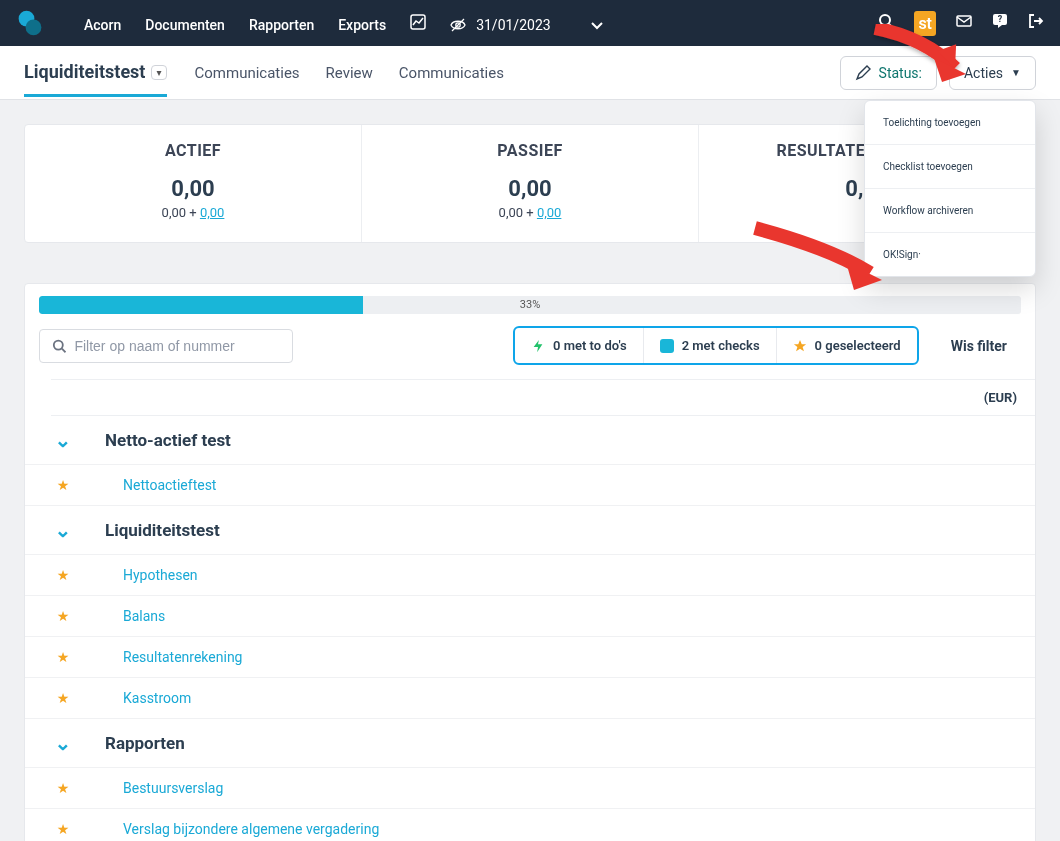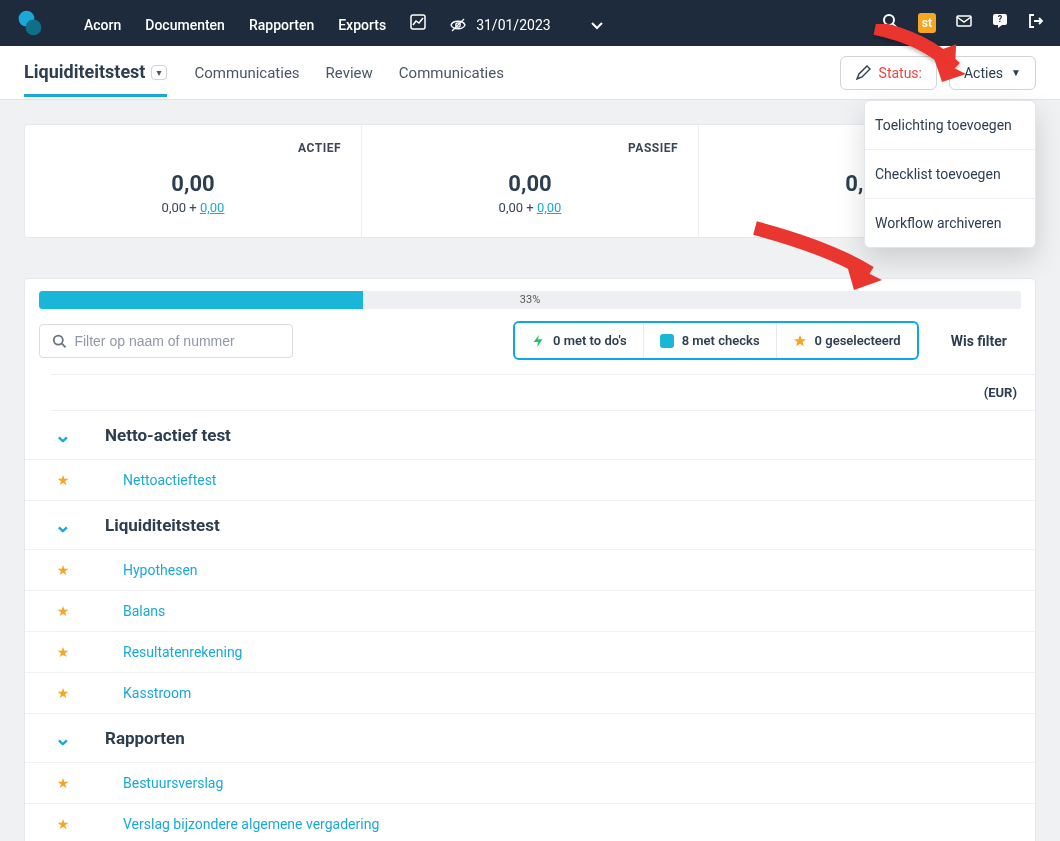--- a/index.html
+++ b/index.html
@@ -27,21 +27,21 @@
     margin-right: 40px;
     position: relative;
   }
   .logo svg { width:28px; height:28px; }
   .nav-left { display:flex; align-items:flex-end; gap:24px; }
   .nav-left a { color:#fff; text-decoration:none; font-size:14px; font-weight:500; cursor:pointer; }
   .nav-left .nav-icon { color:#fff; cursor:pointer; }
   .nav-date { display:flex; align-items:center; gap:10px; color:#fff; font-size:14px; }
   .nav-right { margin-left:auto; display:flex; align-items:center; gap:20px; }
   .nav-right .icon { color:#fff; cursor:pointer; font-size:15px; }
-  .badge-st { background:#f5a623; color:#fff; font-size:12px; padding:3px 4px; border-radius:3px; font-weight:600; }
+  .badge-st { background:#f5a623; color:#fff; font-size:16px; padding:3px 4px; border-radius:3px; font-weight:600; }
 
   
   .subheader {
     background:#fff;
     height:54px;
     display:flex;
     align-items:center;
     padding: 0 24px;
     border-bottom:1px solid #e0e2e6;
   }
@@ -57,55 +57,55 @@
     border:1px solid #d0d3d9;
     border-radius:4px;
     padding:1px 4px;
     font-size:10px;
     color:#555;
     cursor:pointer;
   }
   .subheader .subtab { color:#4a5568; font-size:15px; margin-right:26px; cursor:pointer; }
   .subheader .right-controls { margin-left:auto; display:flex; align-items:center; gap:12px; }
   .status-pill {
-    border:1px solid #d0d3d9; border-radius:6px; padding:8px 14px; display:flex; align-items:center; gap:8px; cursor:pointer; font-size:14px; color:#ef4444;
+    border:1px solid #d0d3d9; border-radius:6px; padding:8px 14px; display:flex; align-items:center; gap:8px; cursor:pointer; font-size:14px; color:#0f766e;
   }
   .actions-btn {
     border:1px solid #d0d3d9; border-radius:6px; padding:8px 14px; display:flex; align-items:center; gap:8px; cursor:pointer; font-size:14px; color:#2c3e50; background:#fff;
   }
 
   
   .dropdown-panel {
     position:absolute;
     top:100px;
     right:24px;
     width:172px;
     background:#fff;
     border:1px solid #e2e5ea;
     border-radius:6px;
     box-shadow:0 12px 28px rgba(0,0,0,0.15);
     z-index:50;
     padding:0;
   }
   .dropdown-panel .dd-item {
-    padding:16px 10px;
-    font-size:14px;
+    padding:16px 18px;
+    font-size:10px;
     color:#2c3e50;
     border-bottom:1px solid #edeff2;
     cursor:pointer;
     white-space:nowrap;
   }
   .dropdown-panel .dd-item:last-child { border-bottom:none; }
 
   
   .content { padding:24px 24px; }
   .summary-row { display:flex; background:#fff; border:1px solid #e6e8ec; border-radius:4px; overflow:hidden; }
   .summary-card { flex:1; border-right:1px solid #eceef1; padding:16px 20px 22px 20px; text-align:center; }
   .summary-card:last-child { border-right:none; }
-  .summary-card .label { font-size:12px; font-weight:700; color:#3c4556; letter-spacing:0.5px; text-align:right; margin-bottom:16px; }
+  .summary-card .label { font-size:16px; font-weight:700; color:#3c4556; letter-spacing:0.5px; text-align:center; margin-bottom:16px; }
   .summary-card .big { font-size:22px; font-weight:700; color:#2c3e50; }
   .summary-card .sub { font-size:13px; color:#3c4556; margin-top:4px; }
   .summary-card .sub .link { color:#1aa9d6; text-decoration:underline; cursor:pointer; }
 
   .panel2 { background:#fff; border:1px solid #e6e8ec; border-radius:4px; margin-top:40px; }
   .progress-wrap { padding:12px 14px 2px 14px; position:relative; }
   .progress-bg { height:18px; background:#edeff2; border-radius:3px; position:relative; overflow:hidden; }
   .progress-fill { height:18px; background:#19b6d8; border-radius:3px 0 0 3px; width:33%; }
   .progress-label { position:absolute; left:50%; transform:translateX(-50%); top:14px; font-size:11px; color:#555; }
 
@@ -216,20 +216,21 @@
       <span>Acties</span>
       <span style="font-size:10px;">▼</span>
     </div>
   </div>
 </div>
 
 <div class="dropdown-panel">
   <div class="dd-item">Toelichting toevoegen</div>
   <div class="dd-item">Checklist toevoegen</div>
   <div class="dd-item">Workflow archiveren</div>
+  <div class="dd-item">OK!Sign·</div>
 </div>
 
 <div class="content">
 
   <div class="summary-row">
     <div class="summary-card">
       <div class="label">ACTIEF</div>
       <div class="big">0,00</div>
       <div class="sub">
         <span>0,00 + </span><span class="link">0,00</span>
@@ -266,21 +267,21 @@
       </div>
       <div class="chip-row">
         <div class="chip">
           <svg class="i" viewBox="0 0 16 16">
               <path d="M9 1 L3 9 H8 L7 15 L13 6 H8 Z" fill="#23c26b"></path>
             </svg>
           <span>0 met to do's</span>
         </div>
         <div class="chip">
           <span class="i" style="background:#19b6d8;border-radius:3px;"></span>
-          <span>8 met checks</span>
+          <span>2 met checks</span>
         </div>
         <div class="chip">
           <svg class="i" viewBox="0 0 16 16">
               <path d="M8 1 L10 6 L15 6 L11 9 L12.5 14 L8 11 L3.5 14 L5 9 L1 6 L6 6 Z" fill="#f5a623"></path>
             </svg>
           <span>0 geselecteerd</span>
         </div>
       </div>
       <span class="wis-filter">Wis filter</span>
     </div>

